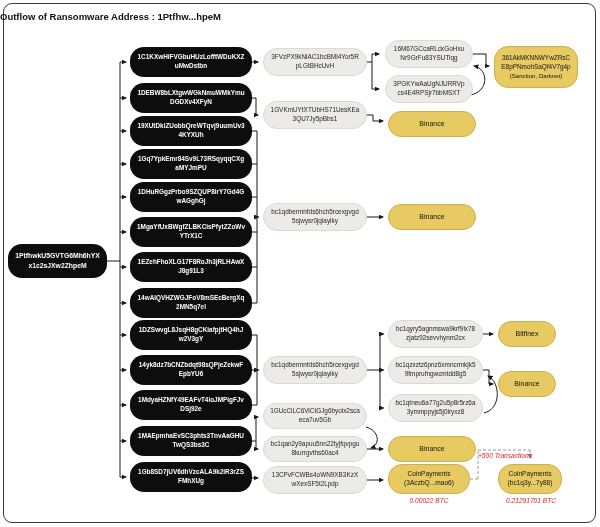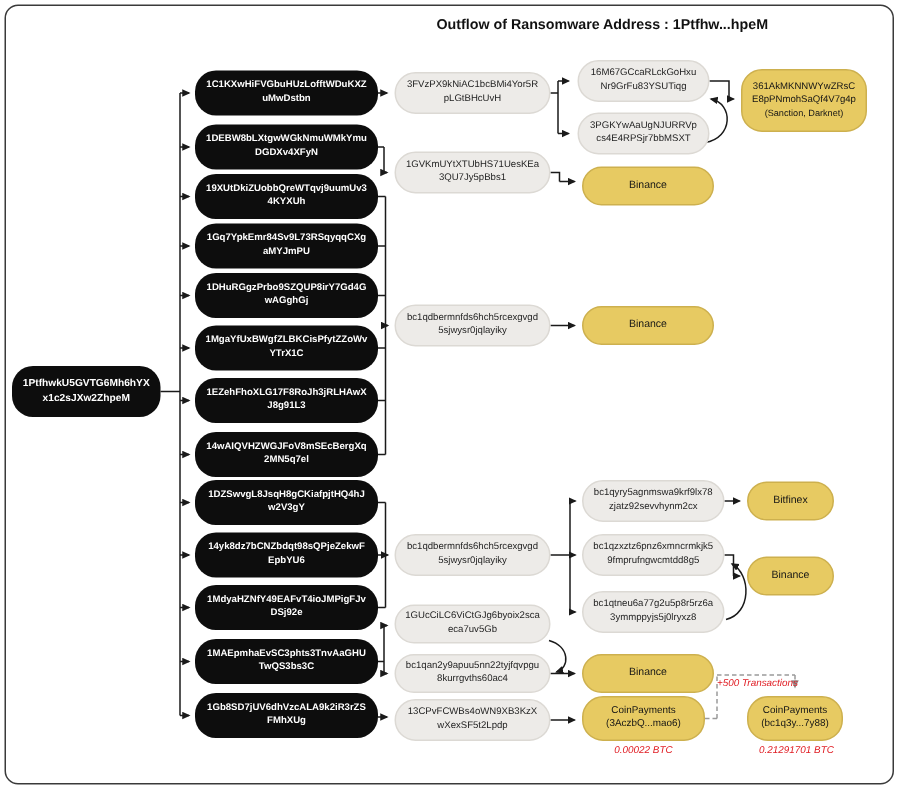--- a/index.html
+++ b/index.html
@@ -1,20 +1,20 @@
 <!DOCTYPE html>
 <html><head>
 <meta charset="utf-8">
 <style>
   html,body{margin:0;padding:0;background:#fff;}
   #canvas{position:relative;width:600px;height:527px;background:#ffffff;overflow:hidden;
           font-family:"Liberation Sans",sans-serif;}
   #frame{position:absolute;left:3px;top:3px;right:4px;bottom:4px;border:1.5px solid #3a3a3a;
          border-radius:9px;pointer-events:none;}
-  .title{position:absolute;left:0;top:11px;width:512px;text-align:right;font-weight:bold;
+  .title{position:absolute;left:0;top:11px;width:600px;text-align:left;font-weight:bold;
          font-size:9.5px;color:#111;}
   svg.wires{position:absolute;left:0;top:0;pointer-events:none;}
   .node{position:absolute;display:flex;flex-direction:column;align-items:center;justify-content:center;
         text-align:center;border-radius:14px;box-sizing:border-box;z-index:2;}
   .black{background:#0d0d0d;color:#ffffff;font-weight:bold;font-size:6.4px;line-height:1.4;padding:2px 7px;}
   .gray{background:#edebe8;color:#1f1f1f;font-size:6.4px;line-height:1.4;padding:2px 6px;border:0.5px solid #dcd9d4;}
   .gold{background:#e7ca62;color:#151515;font-size:7px;line-height:1.35;padding:2px 5px;border:0.5px solid #cdb04e;}
   .addr{word-break:break-all;}
   .sub{font-size:6.6px;}
   .note{font-size:6.1px;word-break:normal;}

